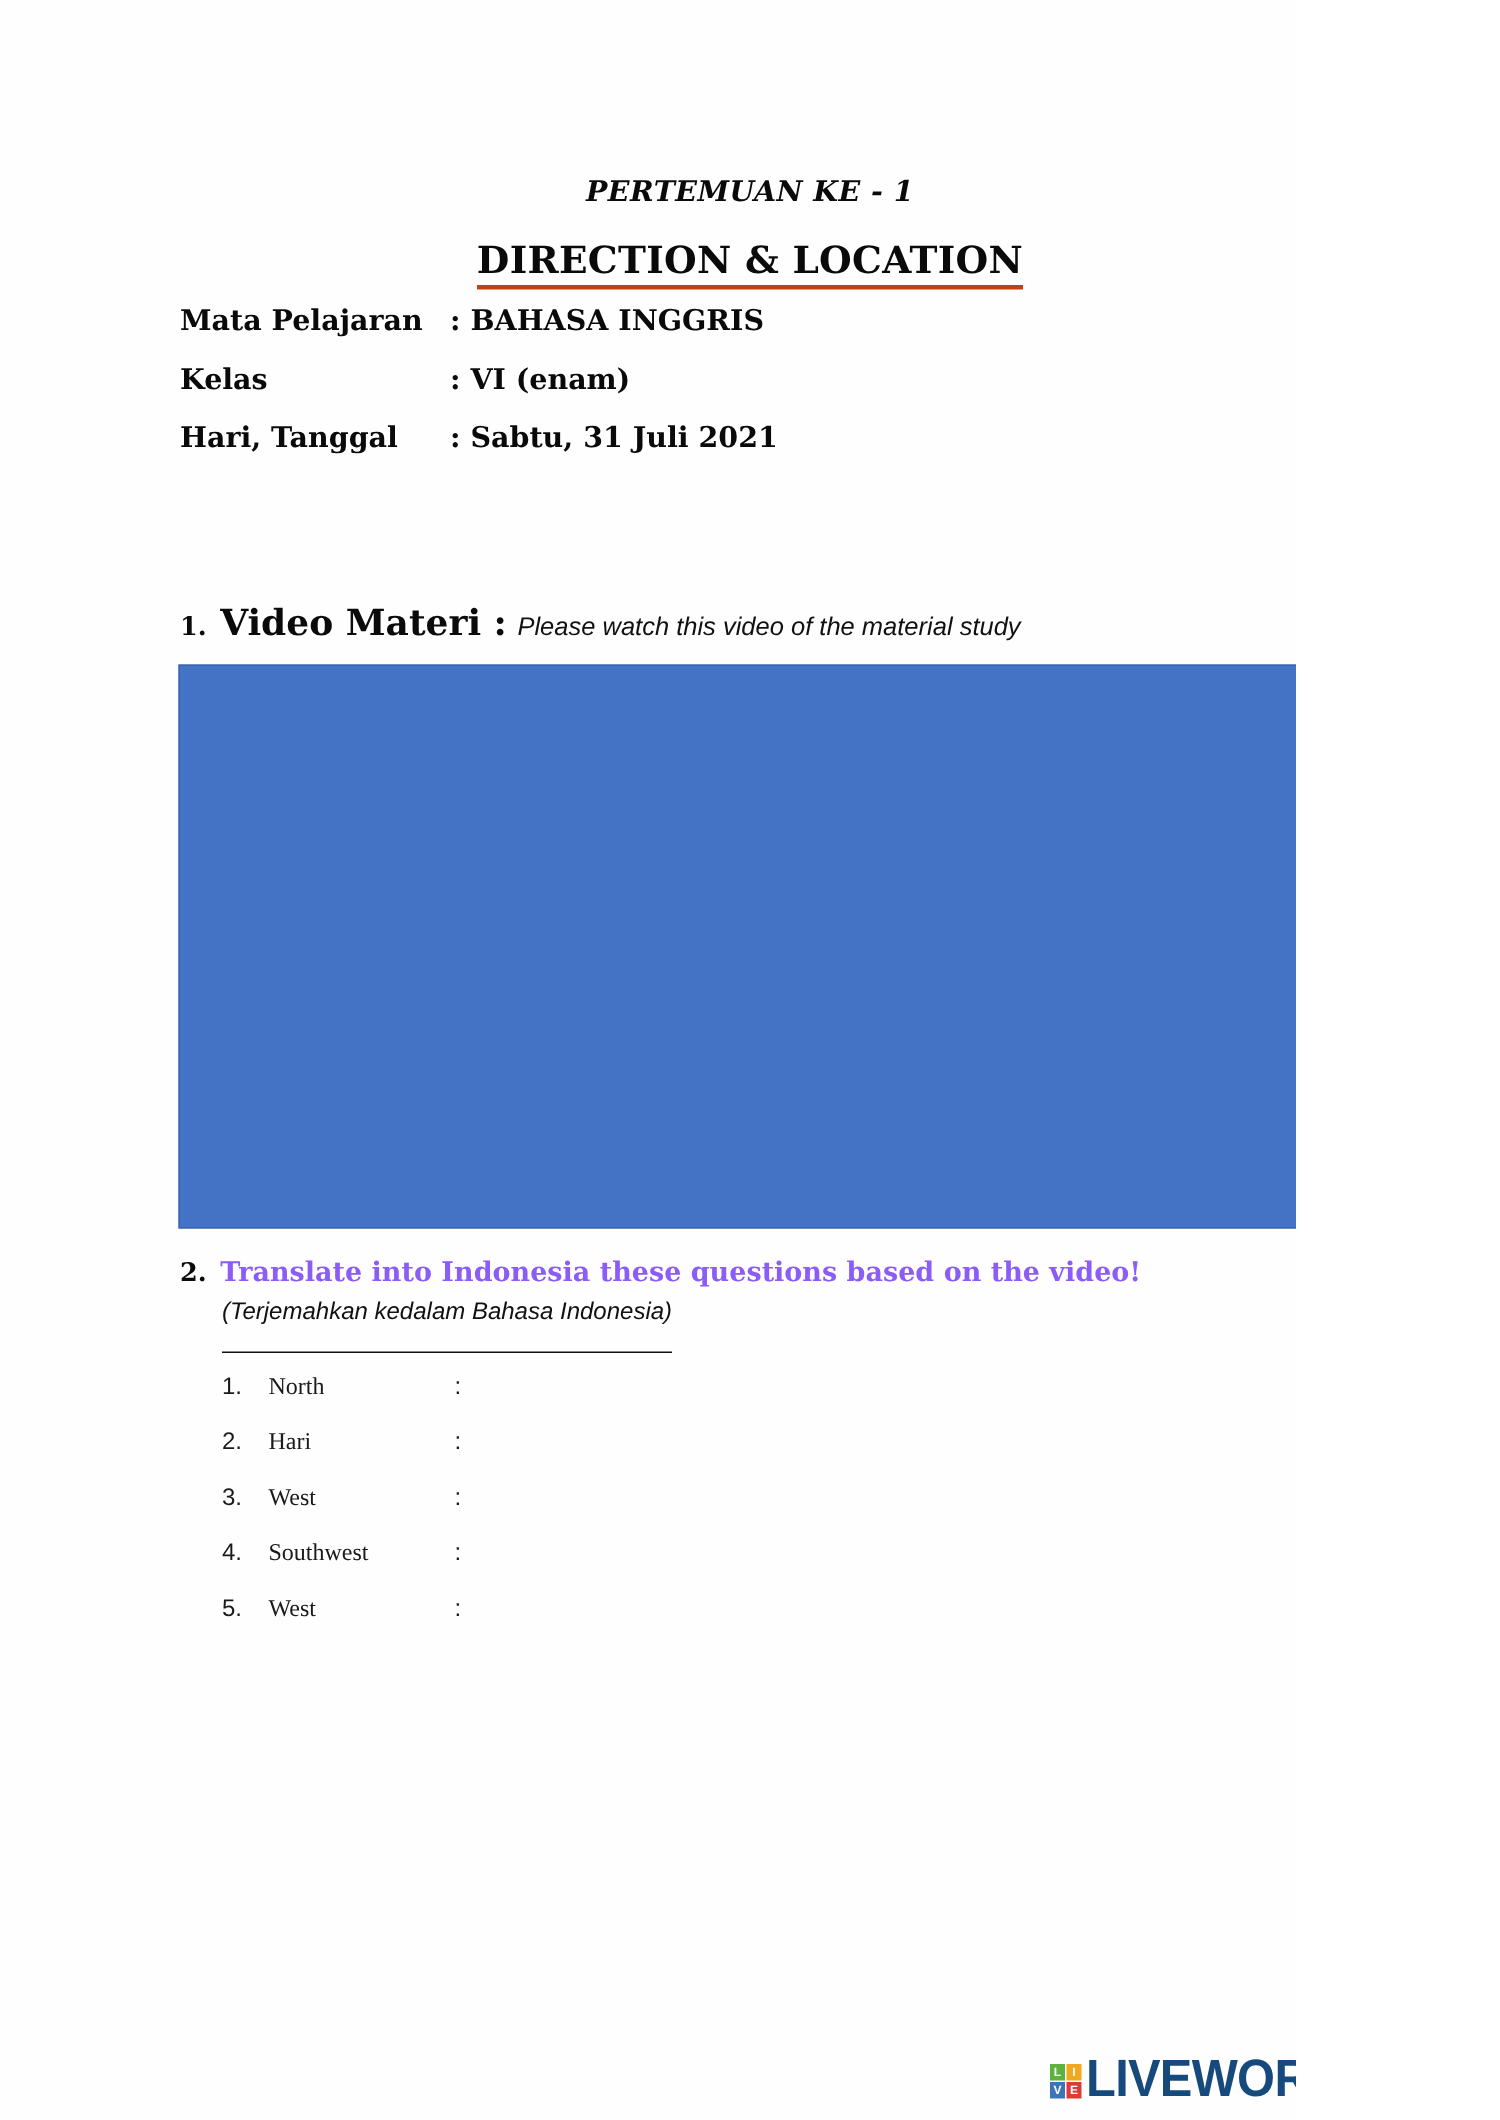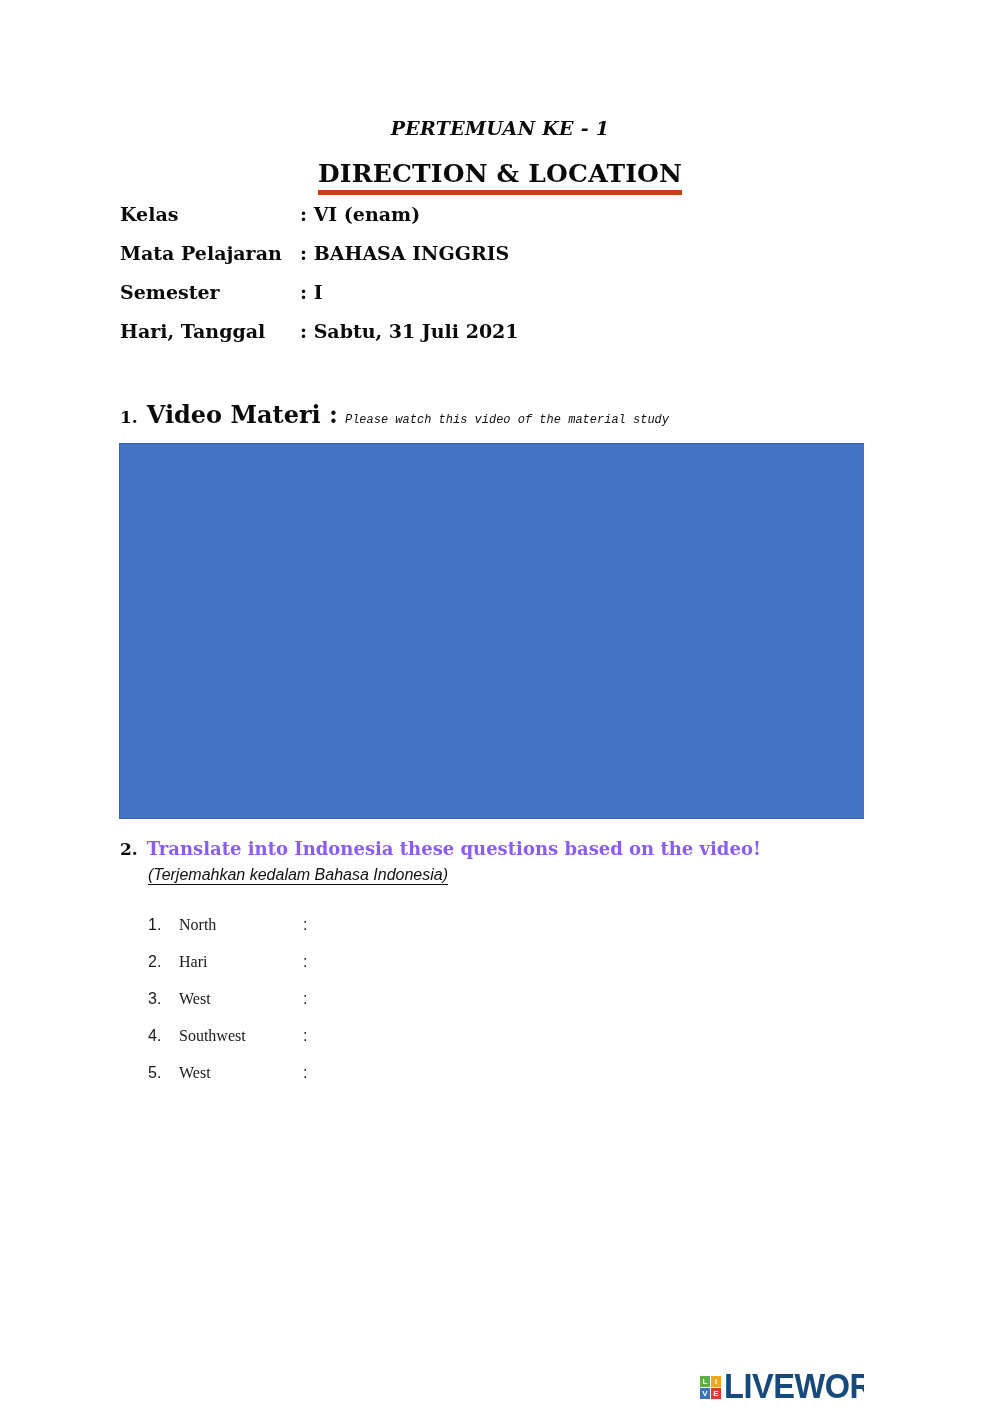--- a/index.html
+++ b/index.html
@@ -42,21 +42,21 @@
     top: 159px;
     width: 1000px;
     text-align: center;
   }
   .main-title span {
     font-family: "DejaVu Serif", "Liberation Serif", serif;
     font-weight: bold;
     font-size: 25px;
     letter-spacing: 0.2px;
     color: #0a0a0a;
-    border-bottom: 5px solid #c2410c;
+    border-bottom: 3px solid #c2410c;
     padding-bottom: 2px;
   }
 
   
   .meta {
     position: absolute;
     left: 120px;
     top: 203px;
     width: 700px;
   }
@@ -94,23 +94,23 @@
     margin-right: 9px;
     color: #0a0a0a;
   }
   .sec-heading-bold {
     font-family: "DejaVu Serif", "Liberation Serif", serif;
     font-weight: bold;
     font-size: 24px;
     color: #0a0a0a;
   }
   .sec-heading-italic {
-    font-family: Liberation Mono, monospace;
+    font-family: Liberation Sans, sans-serif;
     font-style: italic;
-    font-size: 12px;
+    font-size: 17px;
     color: #111111;
     margin-left: 7px;
   }
 
   
   .video-box {
     position: absolute;
     left: 119px;
     top: 443px;
     width: 826px;
@@ -139,21 +139,21 @@
     position: absolute;
     left: 148px;
     top: 866px;
   }
   .section-2-sub span {
     font-family: "Liberation Sans", sans-serif;
     font-style: italic;
     font-size: 16px;
     color: #111111;
     border-bottom: 1px solid #111111;
-    padding-bottom: 1px;
+    padding-bottom: 18px;
   }
 
   
   .q-list {
     position: absolute;
     left: 148px;
     top: 916px;
     width: 400px;
   }
   .q-row {
@@ -226,30 +226,26 @@
 <div class="page">
 
   <div class="meeting-title">PERTEMUAN KE - 1</div>
 
   <div class="main-title">
     <span>DIRECTION &amp; LOCATION</span>
   </div>
 
   <div class="meta">
     <div class="meta-row">
+      <div class="meta-label">Mata Pelajaran</div>
+      <div class="meta-value">: BAHASA INGGRIS</div>
+    </div>
+    <div class="meta-row">
       <div class="meta-label">Kelas</div>
       <div class="meta-value">: VI (enam)</div>
-    </div>
-    <div class="meta-row">
-      <div class="meta-label">Mata Pelajaran</div>
-      <div class="meta-value">: BAHASA INGGRIS</div>
-    </div>
-    <div class="meta-row">
-      <div class="meta-label">Semester</div>
-      <div class="meta-value">: I</div>
     </div>
     <div class="meta-row">
       <div class="meta-label">Hari, Tanggal</div>
       <div class="meta-value">: Sabtu, 31 Juli 2021</div>
     </div>
   </div>
 
   <div class="section-1">
     <span class="sec-num">1.</span>
     <span class="sec-heading-bold">Video Materi :</span>

